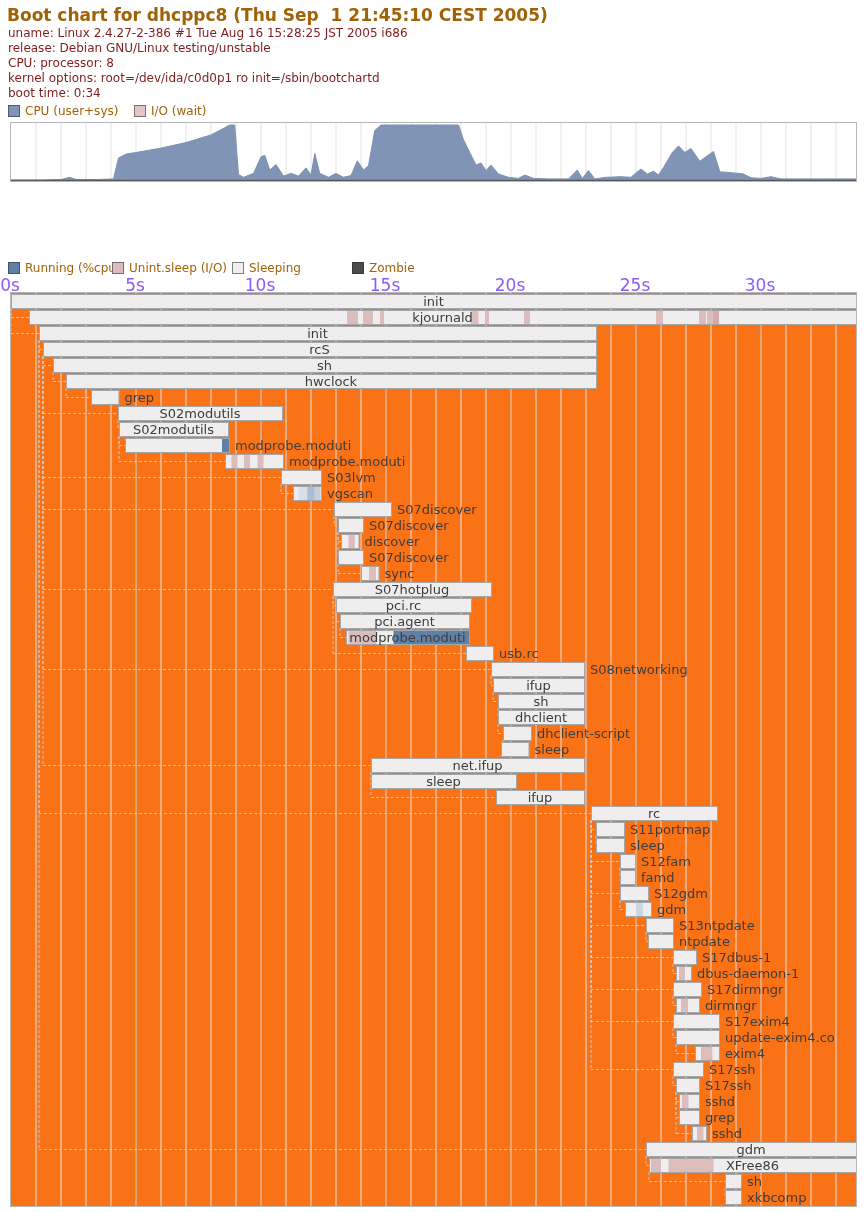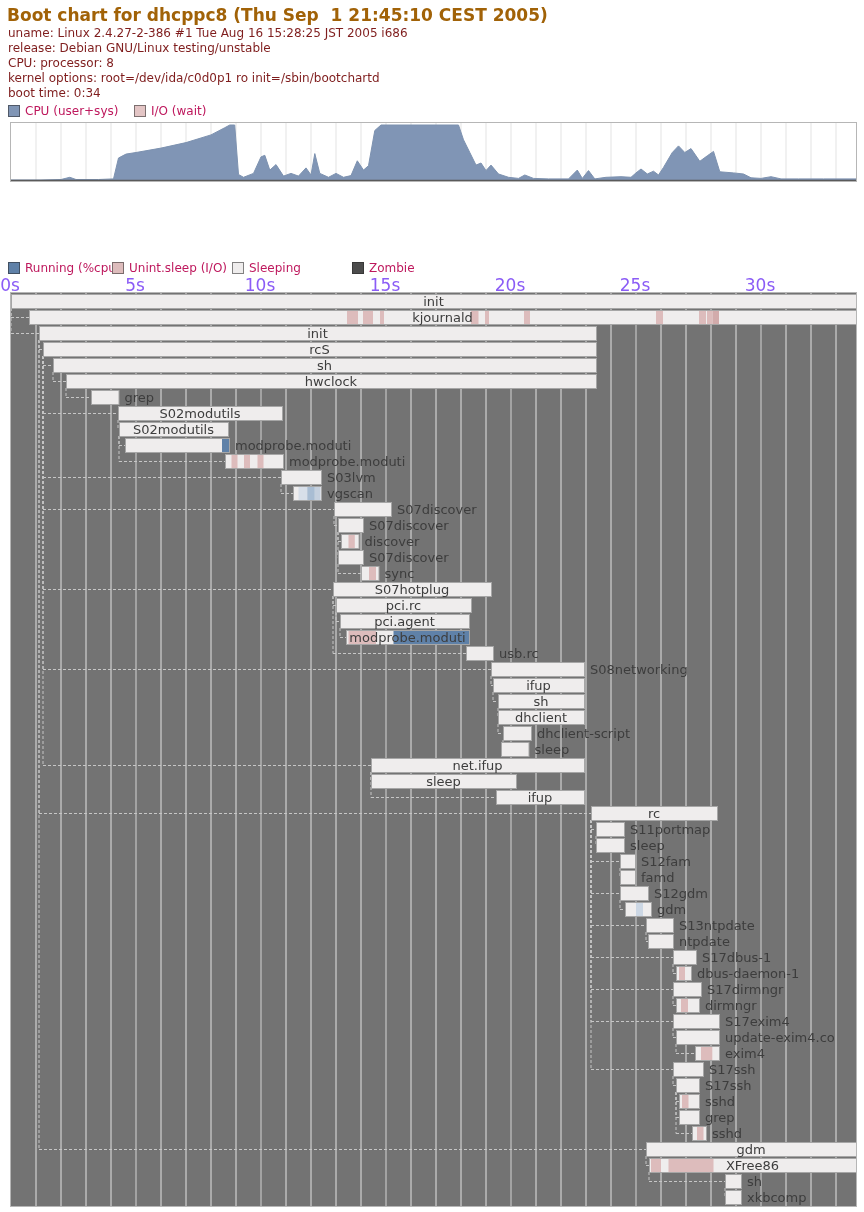--- a/index.html
+++ b/index.html
@@ -1,25 +1,25 @@
 <!DOCTYPE html>
 <html><head>
 <meta charset="utf-8">
 <style>
   html,body{margin:0;padding:0;background:#fff;}
   body{width:864px;height:1212px;position:relative;font-family:"DejaVu Sans",sans-serif;color:#111;}
   .abs{position:absolute;}
   #title{left:7px;top:5px;font-size:17px;font-weight:bold;color:#a16207;white-space:pre;}
   .info{left:8px;font-size:12px;color:#7f1d1d;white-space:pre;}
-  .legend-row{left:8px;height:14px;font-size:12px;color:#be185d;display:flex;}
+  .legend-row{left:8px;height:14px;font-size:12px;color:#a16207;display:flex;}
   .legend-item{display:flex;align-items:center;margin-right:8px;}
   .legend-item .lab{white-space:pre;}
   .sq{display:inline-block;width:10px;height:10px;border:1px solid rgba(40,40,40,.55);margin-right:5px;flex:0 0 auto;}
   #cpu-chart-box{left:10px;top:122px;width:845px;height:58px;border:1px solid #b6b6b6;}
-  #gantt-box{left:10px;top:292px;width:845px;height:913px;border:1px solid #b6b6b6;background:#737373;}
+  #gantt-box{left:10px;top:292px;width:845px;height:913px;border:1px solid #b6b6b6;background:#f97316;}
   #time-axis{left:10px;top:275px;width:845px;height:14px;font-size:17px;color:#8b5cf6;}
   .tick-label{position:absolute;transform:translateX(-50%);top:0;}
   svg{display:block;}
 </style>
 </head>
 <body>
 
 <div class="abs" id="title">Boot chart for dhcppc8 (Thu Sep  1 21:45:10 CEST 2005)</div>
 
 <div class="abs info" style="top:26px">uname: Linux 2.4.27-2-386 #1 Tue Aug 16 15:28:25 JST 2005 i686</div>

